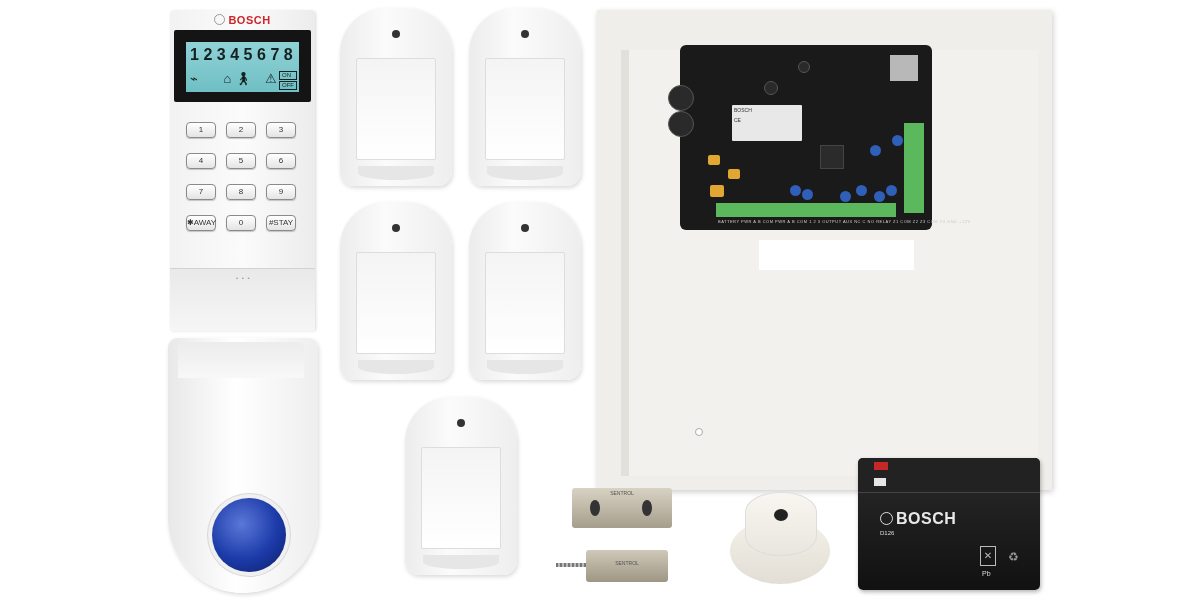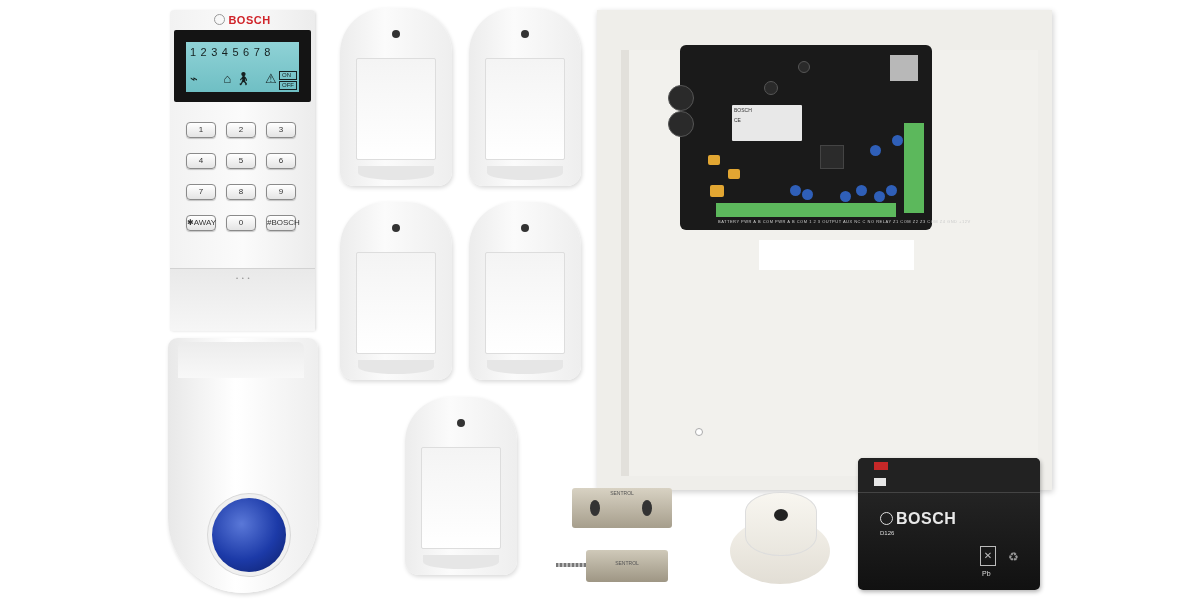--- a/index.html
+++ b/index.html
@@ -5,21 +5,21 @@
   html,body{margin:0;padding:0;}
   body{width:1200px;height:600px;background:#ffffff;position:relative;overflow:hidden;font-family:"Liberation Sans",sans-serif;}
   .abs{position:absolute;}
 
   
   .keypad{left:170px;top:10px;width:145px;height:320px;background:linear-gradient(90deg,#f2f2f2,#fbfbfb 50%,#ececec);border-radius:4px 4px 2px 2px;box-shadow:1px 1px 3px rgba(0,0,0,.15);}
   .keypad .brand{position:absolute;left:0;right:0;top:4px;text-align:center;color:#d0242a;font-weight:bold;font-size:11px;letter-spacing:.5px;}
   .keypad .brand .logo{display:inline-block;width:9px;height:9px;border:1.5px solid #999;border-radius:50%;vertical-align:-1px;margin-right:3px;}
   .lcd-frame{position:absolute;left:4px;right:4px;top:20px;height:72px;background:#141414;border-radius:2px;}
   .lcd{position:absolute;left:12px;right:12px;top:12px;bottom:10px;background:linear-gradient(180deg,#8fd2d6,#6fbfc4);}
-  .lcd .digits{position:absolute;left:4px;top:4px;font-size:11px;font-weight:normal;color:#152020;letter-spacing:4.5px;}
+  .lcd .digits{position:absolute;left:4px;top:4px;font-size:16px;font-weight:bold;color:#152020;letter-spacing:4.5px;}
   .lcd .icons{position:absolute;left:4px;bottom:3px;right:4px;height:18px;font-size:13px;color:#152020;}
   .lcd .onoff{position:absolute;right:2px;bottom:2px;display:flex;flex-direction:column;gap:1px;}
   .lcd .onoff span{font-size:6px;border:1px solid #152020;padding:0 2px;line-height:7px;color:#152020;}
   .keys{position:absolute;left:16px;top:112px;width:112px;display:grid;grid-template-columns:repeat(3,30px);column-gap:10px;row-gap:15px;}
   .key{height:14px;border:1px solid #8a8a8a;border-radius:4px;background:linear-gradient(#fff,#e4e4e4);font-size:8px;text-align:center;line-height:14px;color:#333;box-shadow:0 1px 1px rgba(0,0,0,.2);}
   .keypad .bottom{position:absolute;left:0;right:0;top:258px;height:62px;background:linear-gradient(#e9e9e9,#f6f6f6);border-top:1px solid #d2d2d2;}
   .keypad .bottom .dots{position:absolute;left:66px;top:6px;font-size:6px;color:#999;letter-spacing:1px;}
 
   
   .siren{left:168px;top:338px;width:150px;height:255px;background:linear-gradient(90deg,#e8e8e8,#ffffff 45%,#eeeeee);border-radius:10px 10px 80px 80px;box-shadow:1px 2px 4px rgba(0,0,0,.15);}
@@ -98,21 +98,21 @@
     <div class="key">2</div>
     <div class="key">3</div>
     <div class="key">4</div>
     <div class="key">5</div>
     <div class="key">6</div>
     <div class="key">7</div>
     <div class="key">8</div>
     <div class="key">9</div>
     <div class="key">✱AWAY</div>
     <div class="key">0</div>
-    <div class="key">#BOSCH</div>
+    <div class="key">#STAY</div>
   </div>
   <div class="bottom">
       <span class="dots">• • •</span>
     </div>
 </div>
 
 <div class="abs siren">
   <div class="top"></div>
   <div class="lens"></div>
 </div>

